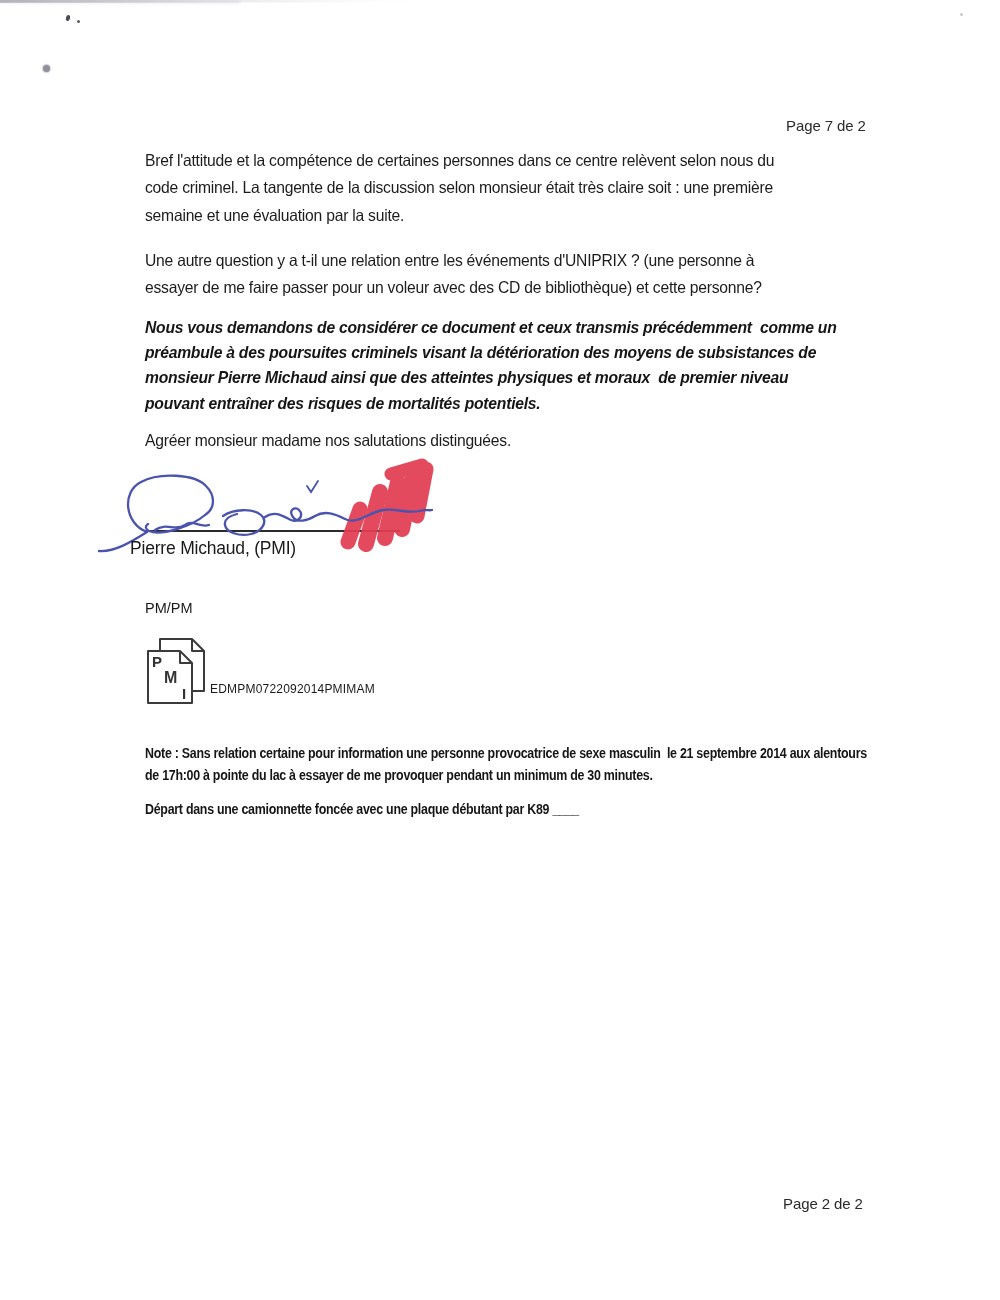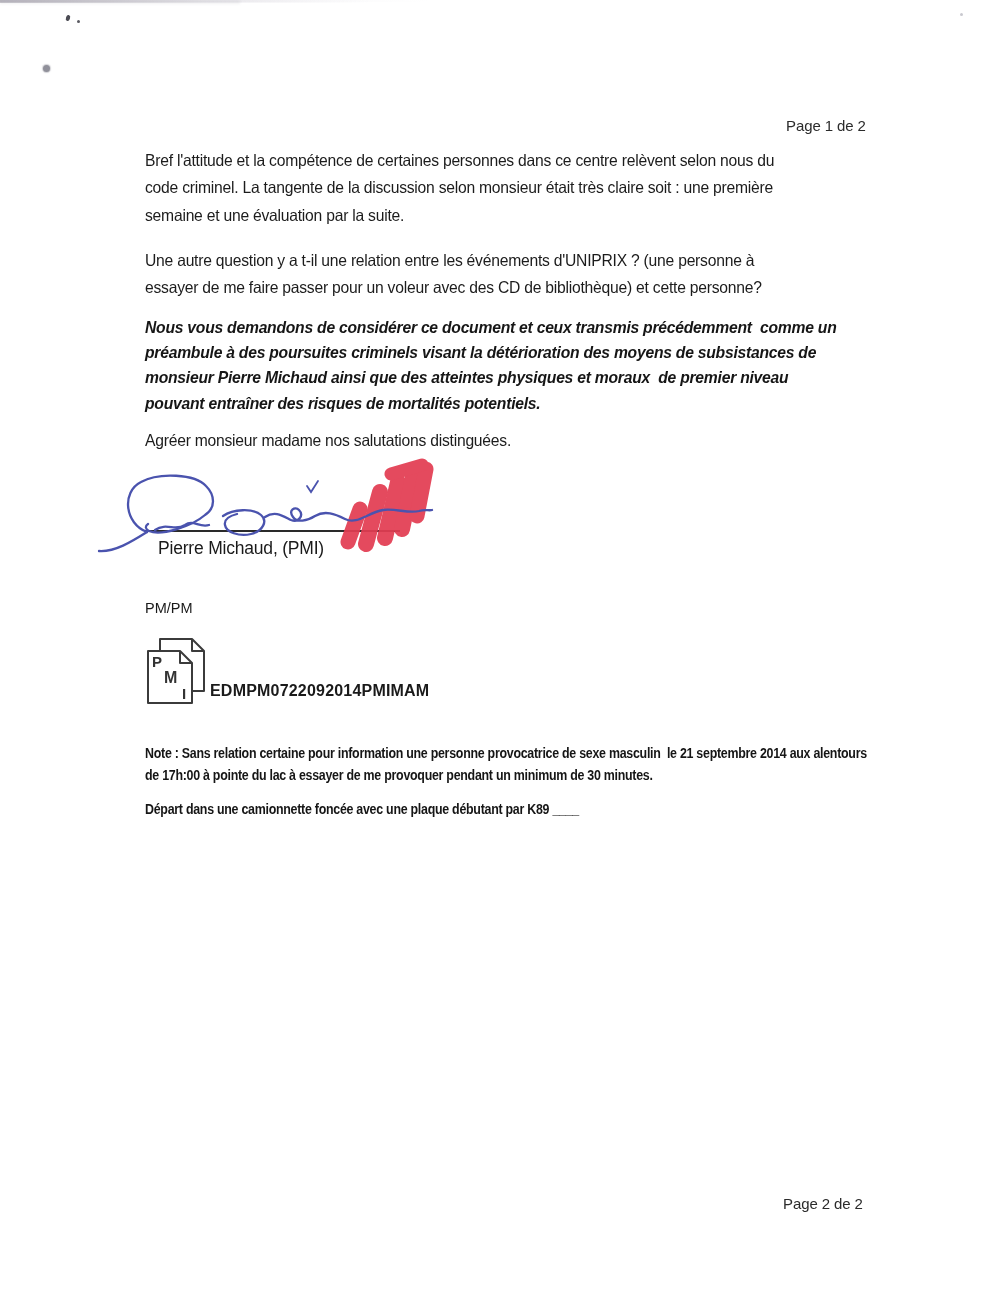--- a/index.html
+++ b/index.html
@@ -18,21 +18,21 @@
   .body-text { font-size:16.5px; letter-spacing:-0.25px; color:#1c1c1c; }
   .body-text .tline { line-height:27.4px; }
   .demand { font-weight:bold; font-style:italic; color:#161616; }
   .demand .tline { line-height:25.2px; }
   .page-label { font-size:15px; color:#2b2b2b; letter-spacing:-0.1px; }
   .signer-name { font-size:17.5px; letter-spacing:-0.2px; color:#1a1a1a; }
   .small-bold { font-size:13.8px; font-weight:bold; letter-spacing:-0.3px;
                 transform:scaleX(0.9); transform-origin:0 0; color:#161616; }
   .small-bold .tline { line-height:22.4px; }
   .initials { font-size:14.5px; font-weight:normal; color:#1a1a1a; }
-  .refcode { font-size:16px; font-weight:bold; letter-spacing:0.2px; color:#1a1a1a; }
+  .refcode { font-size:12px; font-weight:normal; letter-spacing:0.2px; color:#1a1a1a; }
 
   
   .streak1 { left:0; top:2; width:370px; height:3px;
     background:linear-gradient(90deg, rgba(110,104,122,.38), rgba(170,164,182,.16) 55%, rgba(170,164,182,0));
     filter:blur(.6px); }
   .streak2 { left:0; top:7; width:430px; height:2px;
     background:linear-gradient(90deg, rgba(130,124,140,.22), rgba(190,186,200,.08) 70%, transparent); }
   .streak3 { left:540; top:3; width:240px; height:4px;
     background:rgba(150,145,160,.12); filter:blur(1px); }
   .speck1 { left:66px; top:15px; width:4px; height:6px; background:#4c4c54;
@@ -46,21 +46,21 @@
 <body>
 
 <div class="abs streak1"></div>
 <div class="abs streak2"></div>
 <div class="abs streak3"></div>
 <div class="abs speck1"></div>
 <div class="abs speck2"></div>
 <div class="abs graydot"></div>
 <div class="abs speckr"></div>
 
-<div class="abs page-label" style="left:786px; top:117px;">Page 1 de 2</div>
+<div class="abs page-label" style="left:786px; top:117px;">Page 7 de 2</div>
 
 <div class="para body-text" style="top:147px;">
   <div class="tline">Bref l'attitude et la compétence de certaines personnes dans ce centre relèvent selon nous du</div>
   <div class="tline">code criminel. La tangente de la discussion selon monsieur était très claire soit : une première</div>
   <div class="tline">semaine et une évaluation par la suite.</div>
 </div>
 
 <div class="para body-text" style="top:247px;">
   <div class="tline">Une autre question y a t-il une relation entre les événements d'UNIPRIX ? (une personne à</div>
   <div class="tline">essayer de me faire passer pour un voleur avec des CD de bibliothèque) et cette personne?</div>
@@ -93,21 +93,21 @@
   <g stroke="#4a53ae" stroke-width="2.3" fill="none" stroke-linecap="round">
     <path d="M 4,99 C 20,100 36,90 52,80"></path>
     <path d="M 52,80 C 30,72 26,40 46,30 C 64,20 100,22 111,34 C 120,43 121,56 110,63 C 96,75 66,84 54,79 C 50,77 50,74 53,72"></path>
     <path d="M 60,78 C 72,70 80,80 90,73 C 98,67 104,76 114,73"></path>
     <path d="M 128,64 C 138,57 158,56 166,63 C 173,69 168,79 156,82 C 144,85 131,80 130,73 C 129,68 134,64 142,62"></path>
     <path d="M 170,65 C 180,58 188,64 196,68 C 204,71 209,63 204,58 C 200,54 193,58 198,65 C 202,71 212,69 220,64 C 230,58 240,62 250,67 C 262,73 272,61 288,58 C 300,56 314,62 324,59 C 330,57 334,59 337,58"></path>
     <path d="M 212,34 L 216,40 L 223,29" stroke-width="1.8"></path>
   </g>
 </svg>
 
-<div class="abs signer-name" style="left:158px; top:538px;">Pierre Michaud, (PMI)</div>
+<div class="abs signer-name" style="left:130px; top:538px;">Pierre Michaud, (PMI)</div>
 
 <div class="abs initials" style="left:145px; top:600px;">PM/PM</div>
 
 <svg class="abs" style="left:146px; top:637px;" width="64" height="70" viewBox="0 0 64 70">
   <g stroke="#3b3b3b" stroke-width="2" fill="#ffffff" stroke-linejoin="round">
 
     <polygon points="14,2 46,2 58,14 58,54 14,54"></polygon>
     <polyline points="46,2 46,14 58,14" fill="none"></polyline>
 
     <polygon points="2,14 34,14 46,26 46,66 2,66"></polygon>

